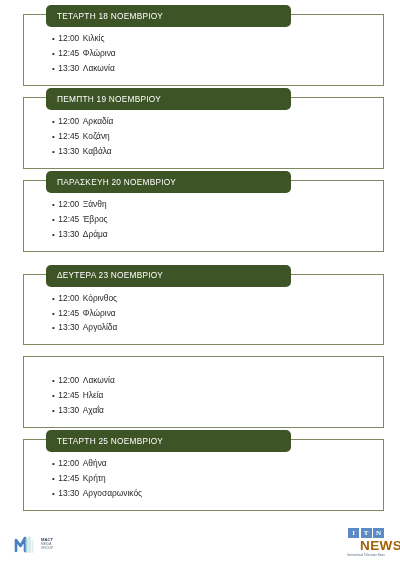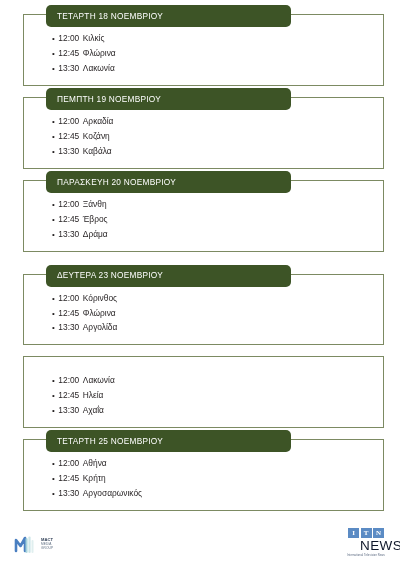--- a/index.html
+++ b/index.html
@@ -163,22 +163,22 @@
     background: #5b8bc4;
     color: #ffffff;
     font-size: 7px;
     font-weight: bold;
     line-height: 10px;
     text-align: center;
     font-family: "Liberation Serif", "DejaVu Serif", serif;
   }
   .itn-news-word {
     font-size: 13.5px;
-    font-weight: normal;
-    color: #0f172a;
+    font-weight: bold;
+    color: #a16207;
     letter-spacing: 0.4px;
     line-height: 1;
     font-family: "Liberation Sans", "DejaVu Sans", sans-serif;
     margin-left: 16px;
   }
   .itn-tagline {
     font-size: 2.6px;
     color: #4b5b75;
     letter-spacing: 0.15px;
     margin-top: 1.2px;

